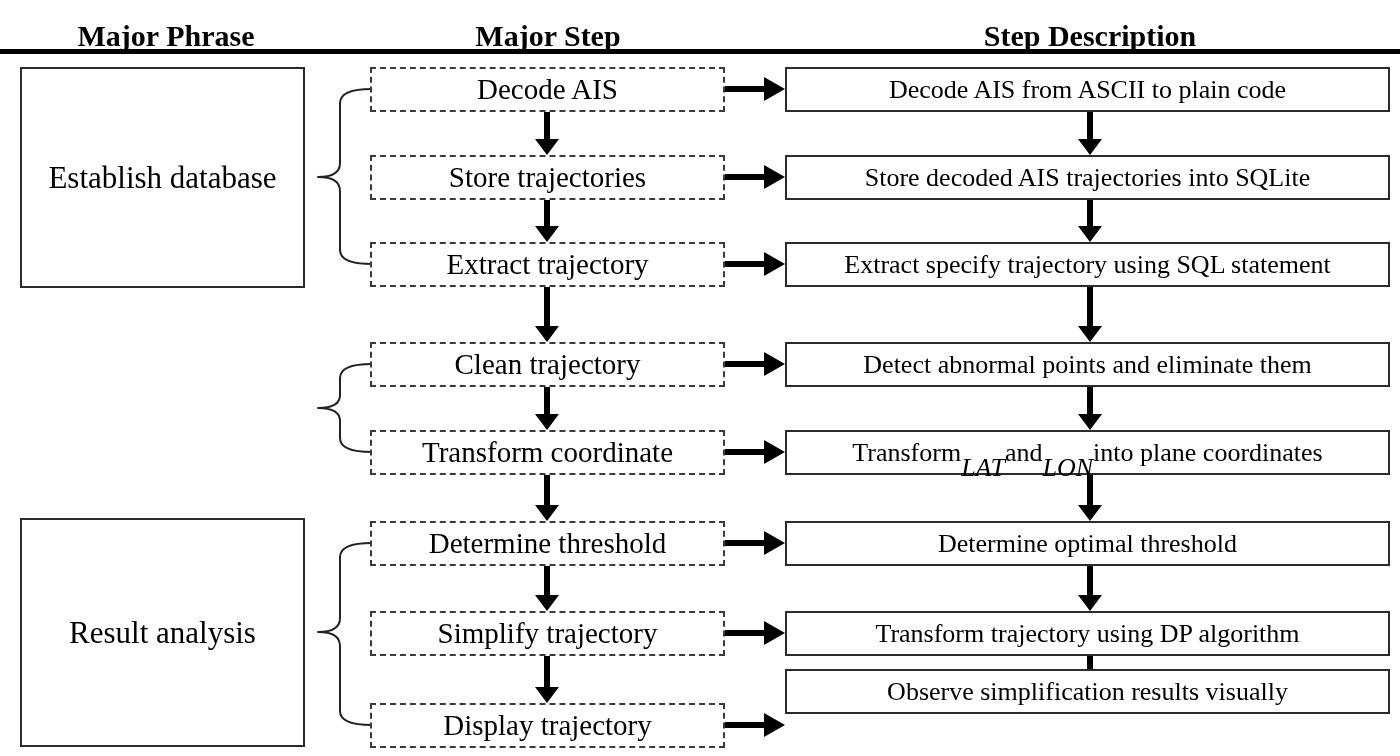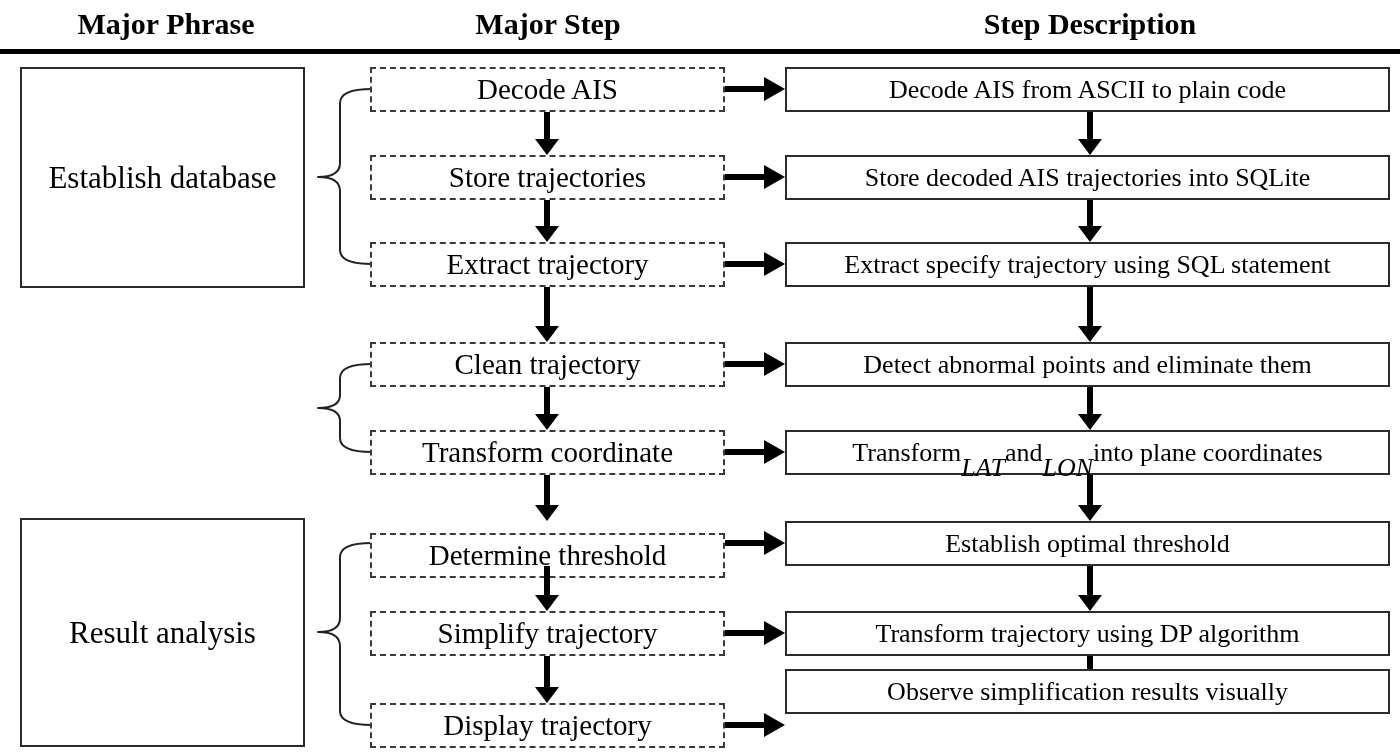--- a/index.html
+++ b/index.html
@@ -1,21 +1,21 @@
 <!DOCTYPE html>
 <html><head>
 <meta charset="utf-8">
 <style>
   html,body{margin:0;padding:0;background:#ffffff;}
   #stage{
     position:relative;width:1400px;height:756px;background:#ffffff;
     font-family:"Liberation Serif", serif;color:#000;overflow:hidden;
   }
   .hdr{
-    position:absolute;top:4px;height:40px;line-height:40px;
+    position:absolute;top:16px;height:40px;line-height:40px;
     font-weight:bold;font-size:30px;white-space:nowrap;
     transform:translateX(-50%);text-align:right;font-family:Liberation Serif, serif;
   }
   .rule{position:absolute;left:0;top:49px;width:1400px;height:5px;background:#000;}
   .phase-box{
     position:absolute;left:20px;width:285px;box-sizing:border-box;
     border:2px solid #2b2b2b;background:#fff;
     display:flex;align-items:center;justify-content:center;
     font-size:31px;
   }
@@ -146,27 +146,27 @@
         <span> into plane coordinates</span>
       </div>
       <div class="va" style="left:534px;top:475px;height:46px">
         <div class="stem" style="height: 33px;"></div>
         <div class="head"></div>
       </div>
       <div class="va" style="left:1077px;top:475px;height:46px">
         <div class="stem" style="height: 33px;"></div>
         <div class="head"></div>
       </div>
-      <div class="mid-box" style="top:533px">Determine threshold</div>
+      <div class="mid-box" style="top:521px">Determine threshold</div>
       <div class="ha" style="left:725px;width:60px;top:530px">
         <div class="stem" style="width: 41px;"></div>
         <div class="head"></div>
       </div>
       <div class="right-box" style="top:521px">
-        <span>Establish optimal threshold</span>
+        <span>Determine optimal threshold</span>
       </div>
       <div class="va" style="left:534px;top:566px;height:45px">
         <div class="stem" style="height: 32px;"></div>
         <div class="head"></div>
       </div>
       <div class="va" style="left:1077px;top:566px;height:45px">
         <div class="stem" style="height: 32px;"></div>
         <div class="head"></div>
       </div>
       <div class="mid-box" style="top:611px">Simplify trajectory</div>

